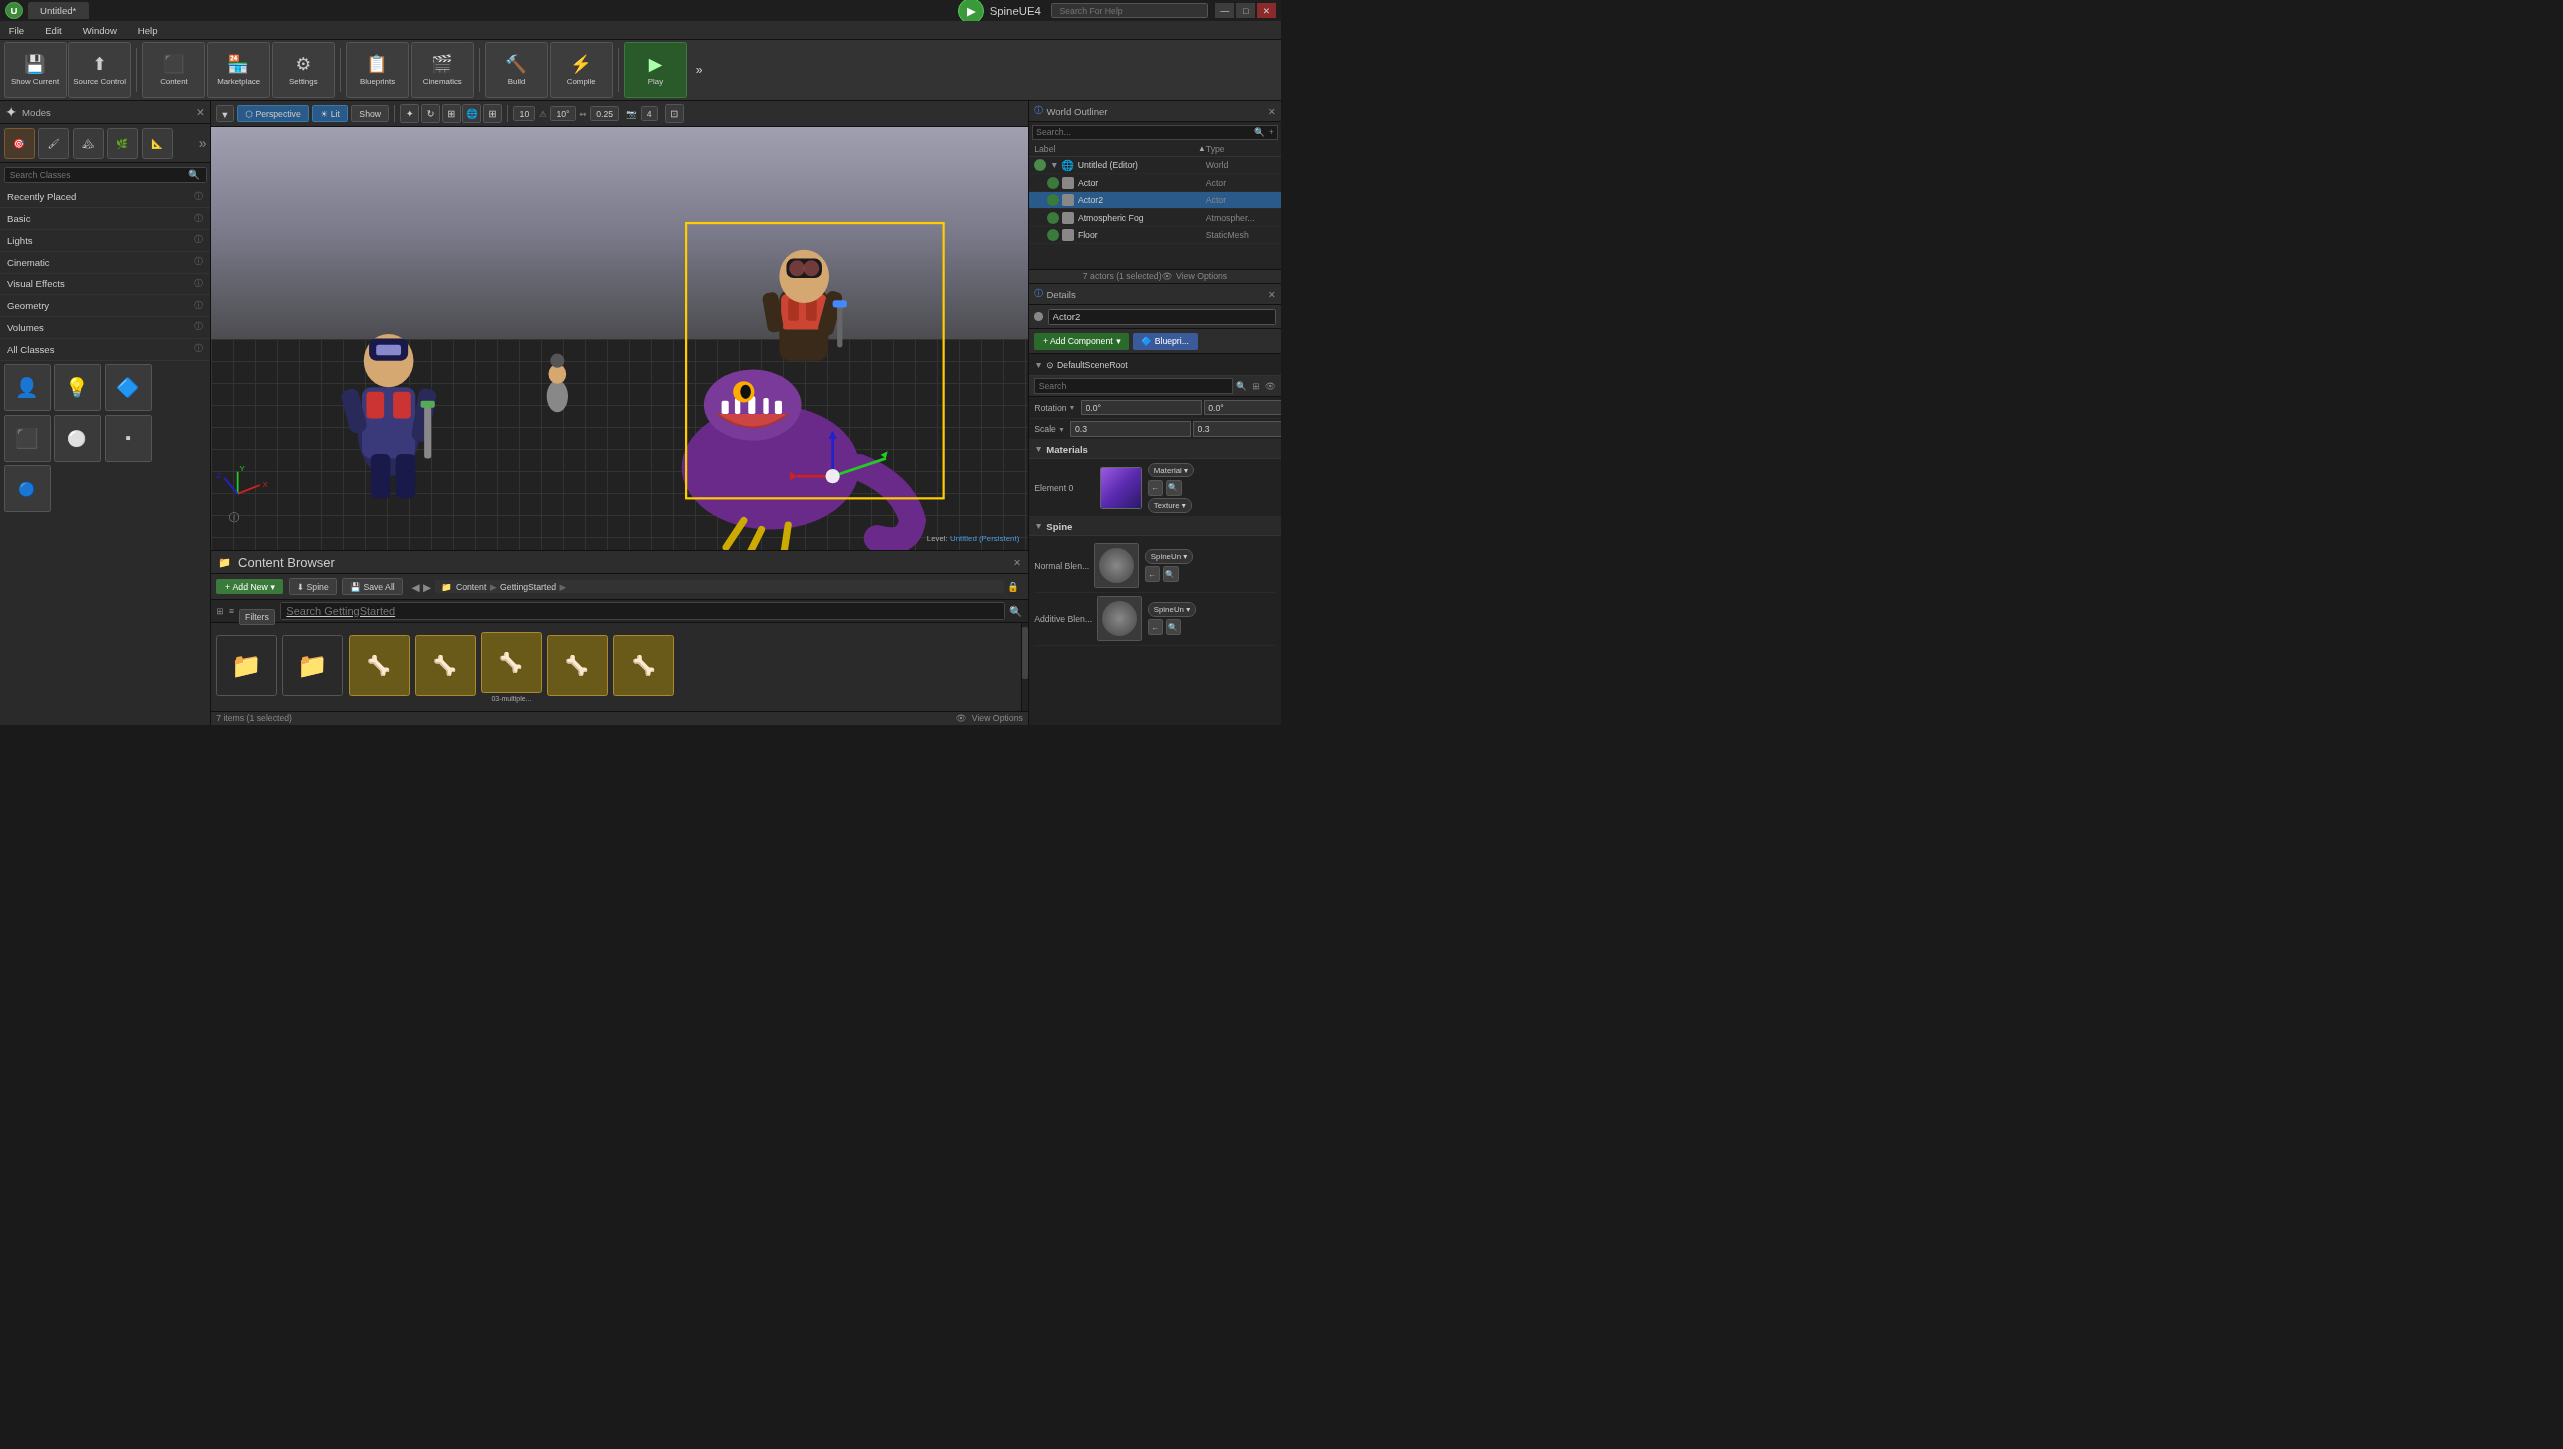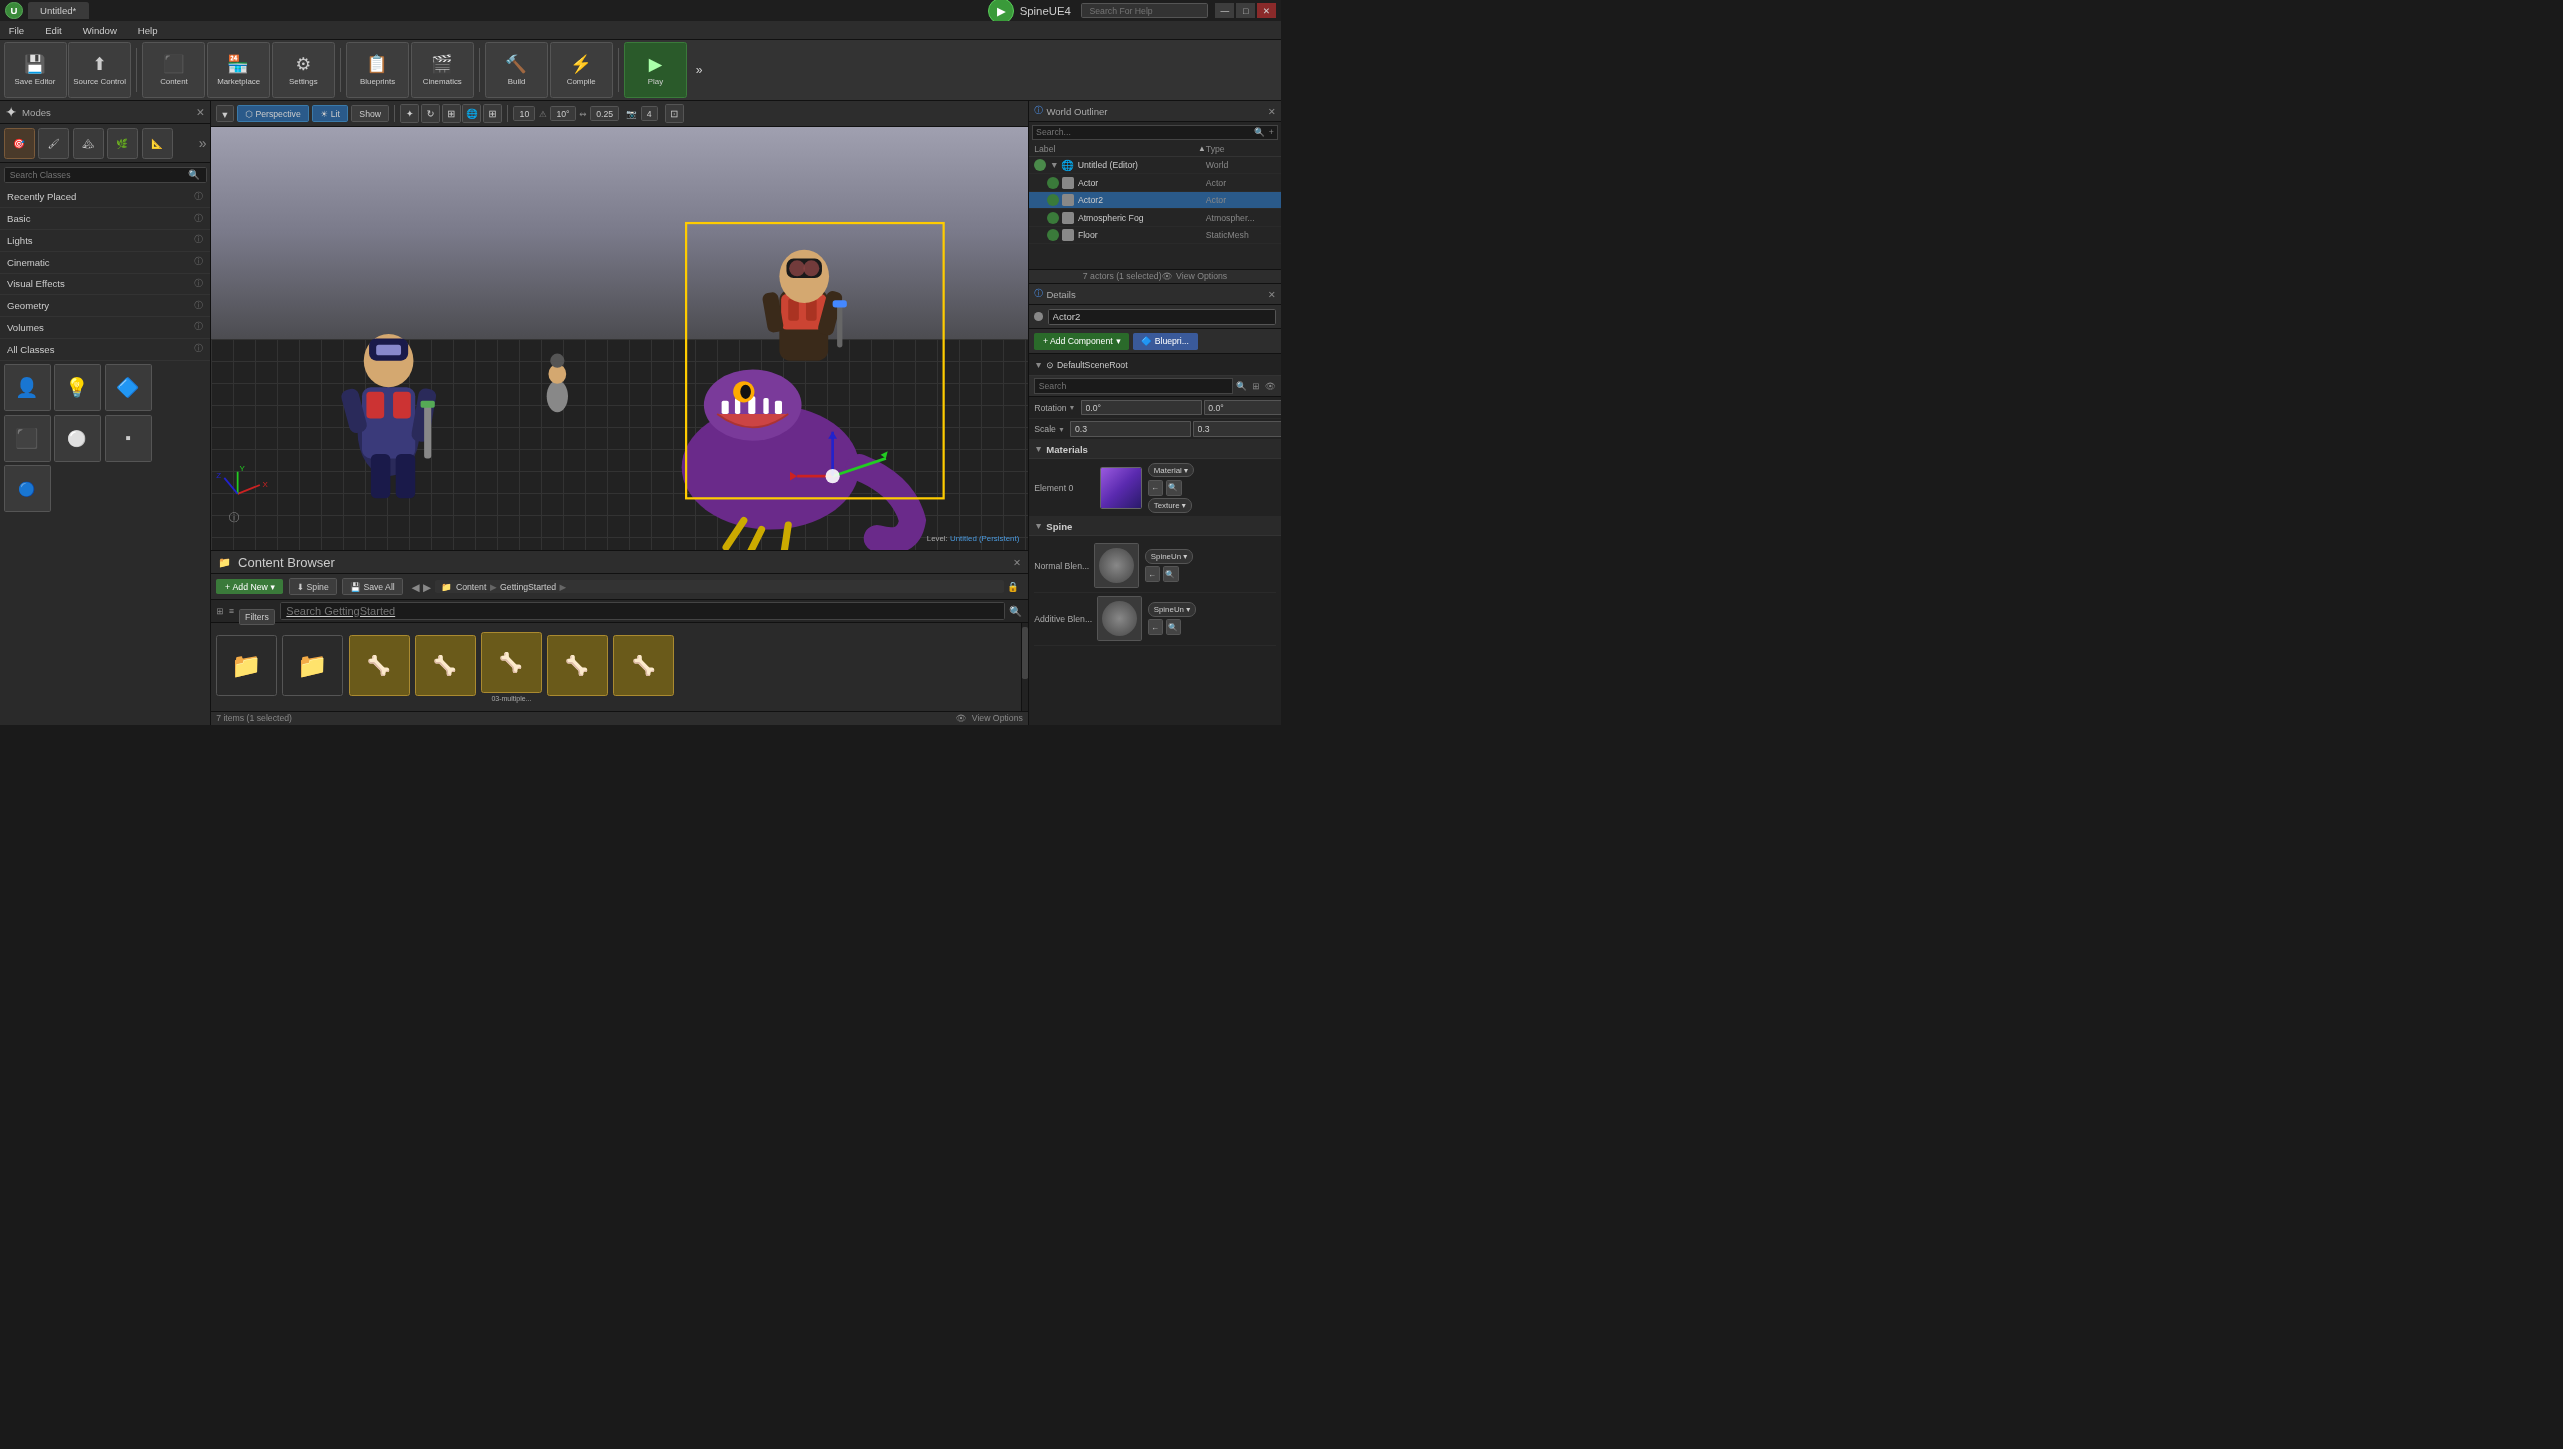--- a/index.html
+++ b/index.html
@@ -712,21 +712,21 @@
       font-weight: bold;
       margin-right: 5.2px;
       border: 1.7px solid #5aaa5a;
     }
     .window-search {
       background: #333;
       border: 0.9px solid #555;
       color: #ccc;
       padding: 1.7px 7px;
       font-size: 8.7px;
-      width: 127px;
+      width: 157px;
       border-radius: 1.7px;
     }
     .window-controls {
       display: flex;
       gap: 1.7px;
       margin-left: 7px;
     }
     .win-btn {
       background: #3d3d3d;
       border: none;
@@ -796,21 +796,21 @@
 <div class="menu-bar">
   <span class="menu-item">File</span>
   <span class="menu-item">Edit</span>
   <span class="menu-item">Window</span>
   <span class="menu-item">Help</span>
 </div>
 
 <div class="toolbar">
   <div class="toolbar-btn">
     <span class="tb-icon">💾</span>
-    <span class="toolbar-btn-label">Save Editor</span>
+    <span class="toolbar-btn-label">Show Current</span>
   </div>
   <div class="toolbar-btn">
     <span class="tb-icon">⬆</span>
     <span class="toolbar-btn-label">Source Control</span>
   </div>
   <div class="toolbar-sep"></div>
   <div class="toolbar-btn">
     <span class="tb-icon">⬛</span>
     <span class="toolbar-btn-label">Content</span>
   </div>

